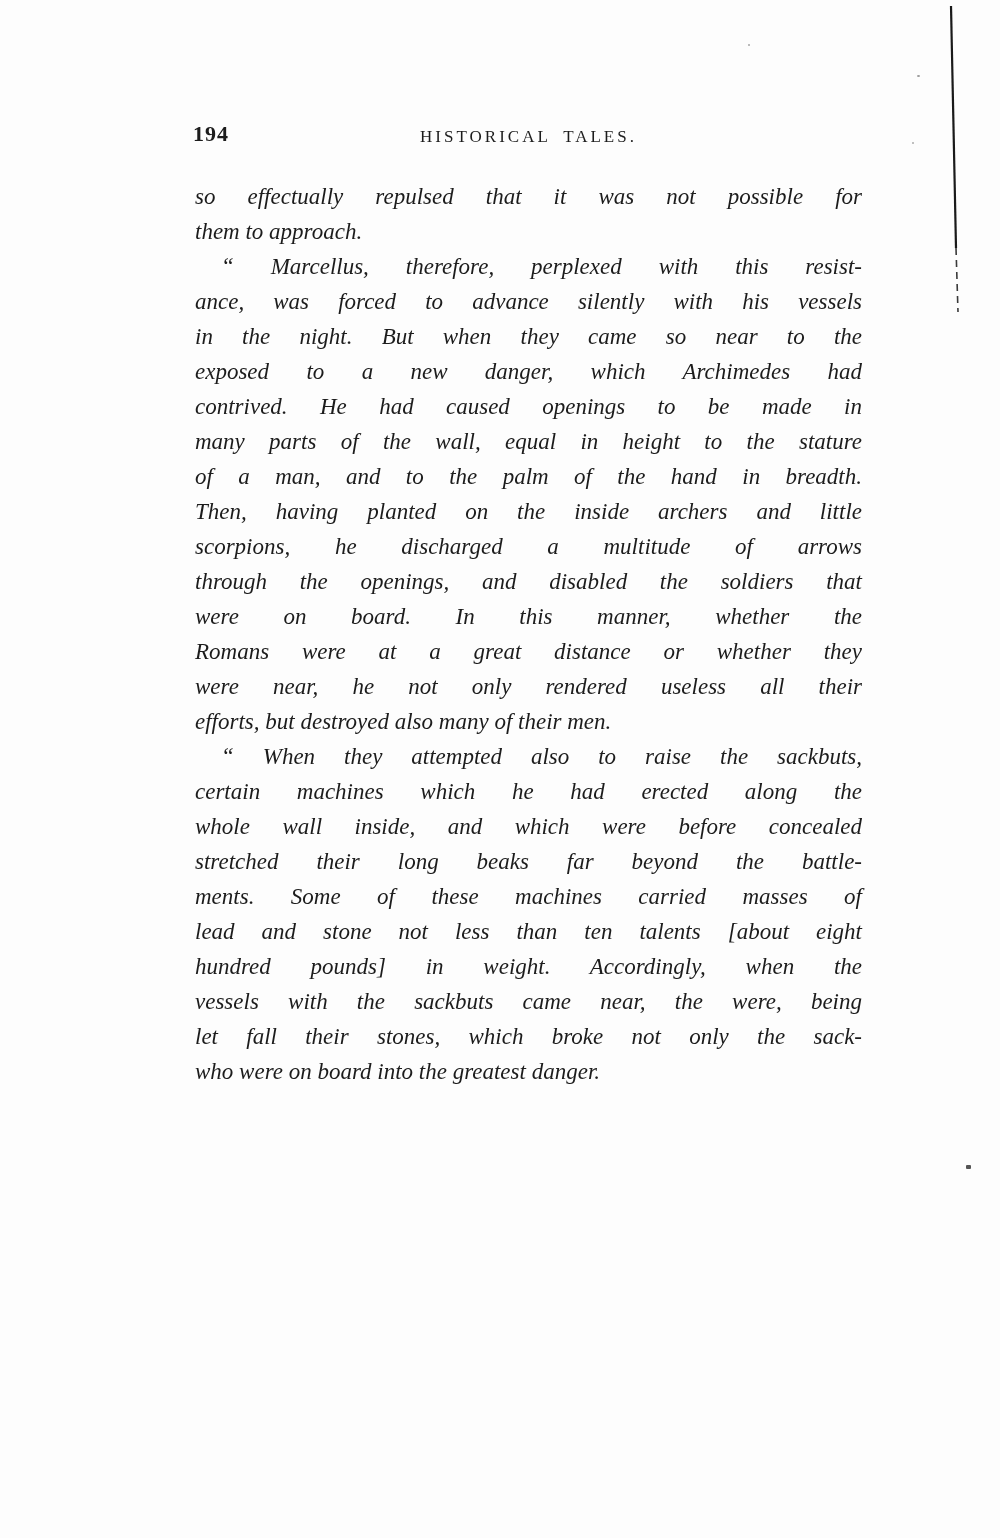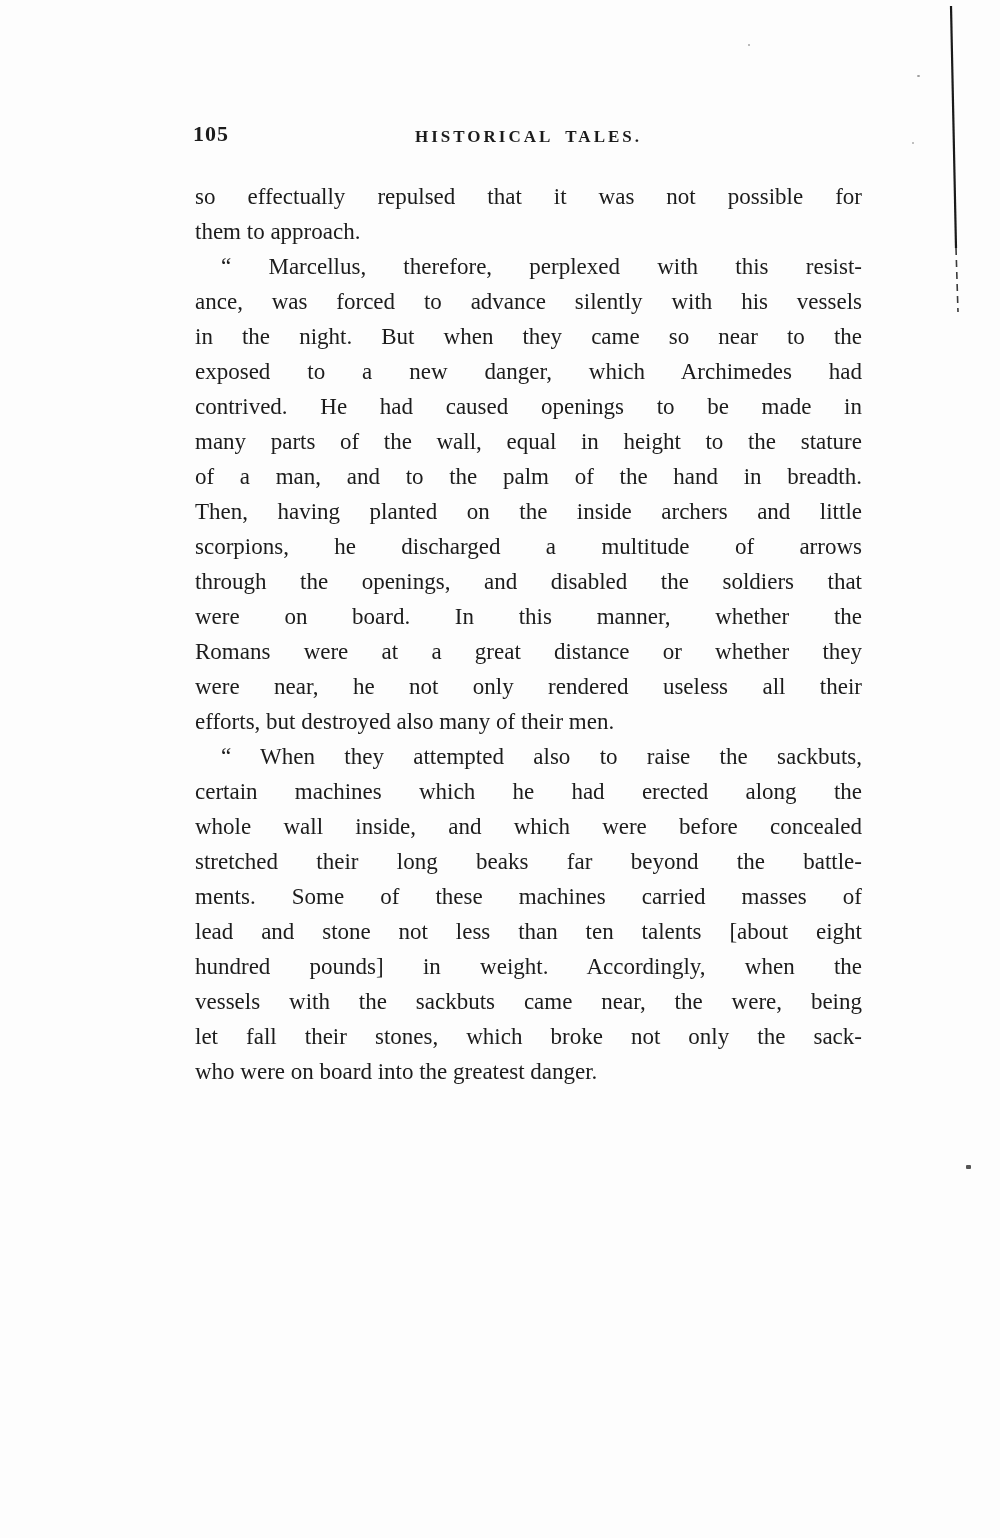--- a/index.html
+++ b/index.html
@@ -17,30 +17,30 @@
   .page-number {
     position: absolute;
     left: 193px; top: 121px;
     font-size: 22px; font-weight: bold;
     letter-spacing: 1px;
   }
   .running-title {
     position: absolute;
     left: 195px; top: 127px; width: 667px;
     text-align: center;
-    font-size: 17px; font-weight: bold;
+    font-size: 17px; font-weight: normal;
     letter-spacing: 3px;
     word-spacing: 6px;
   }
   .text-block {
     position: absolute;
     left: 195px; top: 179px; width: 667px;
     font-size: 23px;
   }
-  .para { margin: 0; padding: 0; }
+  .para { margin: 0; padding: 0; font-style: italic; }
   .line {
     line-height: 35px;
     height: 35px;
     text-align: justify;
     text-align-last: justify;
     text-justify: inter-word;
     white-space: nowrap0;
   }
   .line.end { text-align-last: left; }
   .line.indent { text-indent: 26px; }
@@ -56,21 +56,21 @@
   .speck.s1 { left: 917px; top: 75px;  width: 3px; height: 2px; background:#9a9a9a; }
   .speck.s2 { left: 912px; top: 142px; width: 2px; height: 2px; background:#ababab; }
   .speck.s3 { left: 966px; top: 1165px; width: 5px; height: 4px; background:#555; border-radius: 1px; }
   .speck.s4 { left: 748px; top: 44px;  width: 2px; height: 2px; background:#a5a5a5; }
 </style>
 </head>
 <body>
 
 <div class="page">
 
-  <span class="page-number">105</span>
+  <span class="page-number">194</span>
   <span class="running-title">HISTORICAL TALES.</span>
 
   <main class="text-block">
 
     <div class="para">
       <div class="line">so effectually repulsed that it was not possible for</div>
       <div class="line end">them to approach.</div>
     </div>
 
     <div class="para">

